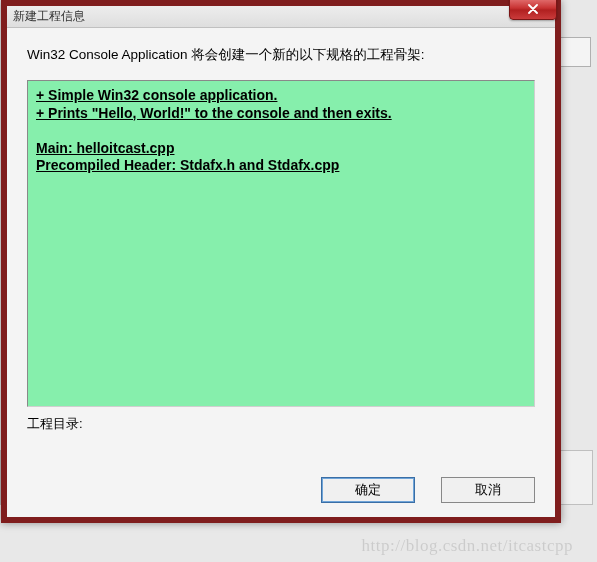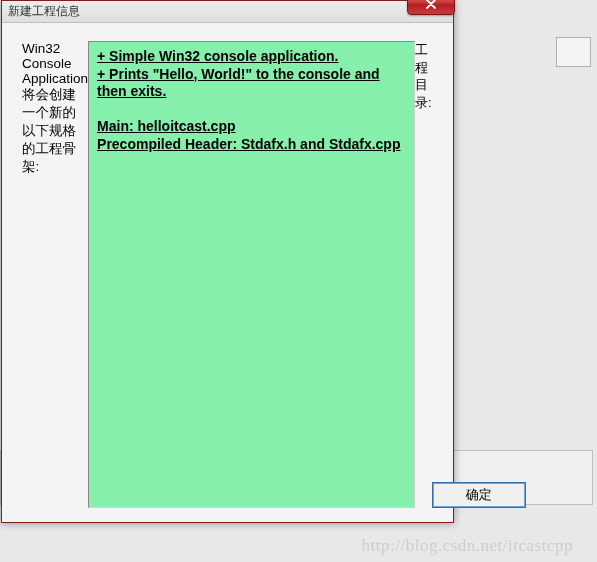--- a/index.html
+++ b/index.html
@@ -31,24 +31,24 @@
       left: 0;
       right: 4px;
       height: 55px;
       background: #f0f0f0;
       border: 1px solid #bfbfbf;
     }
     .dialog {
       position: absolute;
       left: 1px;
       top: 0;
-      width: 453px;
+      width: 560px;
       height: 523px;
       background: #f4f4f4;
-      border: 1px solid #7f1d1d;
+      border: 6px solid #7f1d1d;
       box-shadow: 0 0 8px rgba(0,0,0,0.4);
     }
     .titlebar {
       height: 22px;
       background: linear-gradient(#ededed, #dedede);
       border-bottom: 1px solid #c0c0c0;
       display: flex;
       align-items: center;
       justify-content: space-between;
       padding-left: 6px;
@@ -71,21 +71,21 @@
       align-items: center;
       justify-content: center;
       box-shadow: 0 1px 2px rgba(0,0,0,0.3), inset 0 1px 0 rgba(255,255,255,0.3);
       cursor: pointer;
     }
     .close-btn svg { display: block; }
     .content {
       padding: 18px 20px 14px 20px;
       height: calc(100% - 22px);
       display: flex;
-      flex-direction: row;
+      flex-direction: column;
     }
     .intro {
       font-size: 13.5px;
       color: #000;
       margin-bottom: 16px;
     }
     .info-box {
       flex: 0 0 327px;
       width: 100%;
       background: #86efac;
@@ -96,21 +96,21 @@
       font-size: 14px;
       line-height: 1.25;
       font-family: Arial, sans-serif;
       font-weight: bold;
       color: #000;
       white-space: pre-line;
       overflow: auto;
       text-decoration: underline;
     }
     .dir-block {
-      margin-top: 0;
+      margin-top: 8px;
       font-size: 13px;
       color: #000;
       line-height: 1.35;
     }
     .dir-label { font-weight: normal; }
     .dir-path { font-weight: normal; }
     .buttons {
       display: flex;
       justify-content: flex-end;
       gap: 26px;
@@ -170,17 +170,18 @@
 
 Main: helloitcast.cpp
 Precompiled Header: Stdafx.h and Stdafx.cpp</div>
 
     <div class="dir-block">
       <div class="dir-label">工程目录:</div>
     </div>
 
     <div class="buttons">
       <button class="btn btn-primary">确定</button>
+      <button class="btn">取消</button>
     </div>
   </div>
 </div>
 
 <div class="watermark">http://blog.csdn.net/itcastcpp</div>
 
 </body></html>

